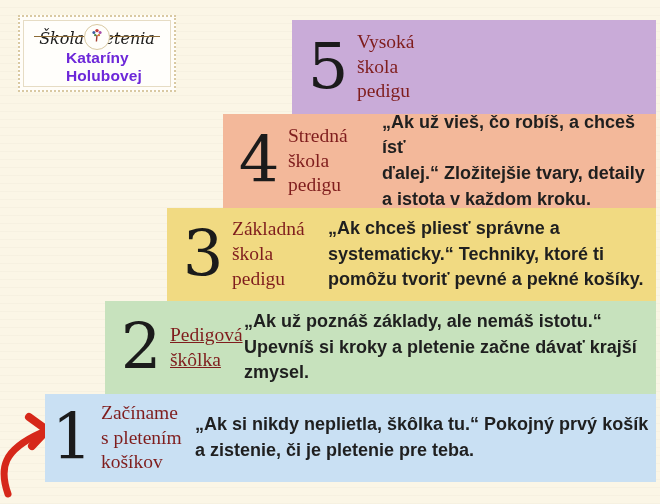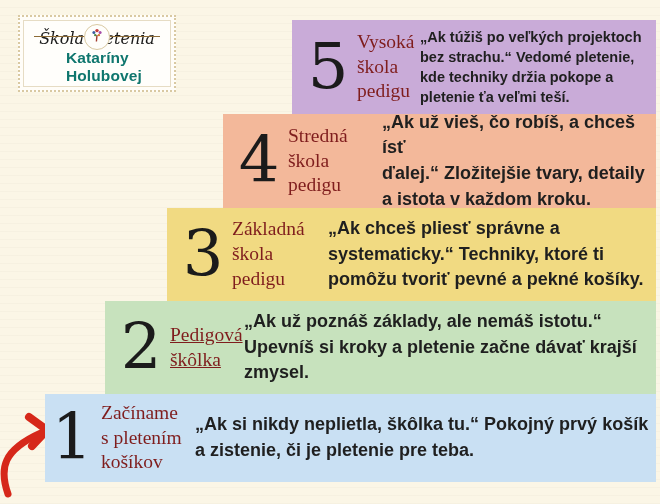--- a/index.html
+++ b/index.html
@@ -41,21 +41,21 @@
     background:#fffefb;border:1px solid #d9c9a2;
     display:flex;align-items:center;justify-content:center;
   }
   .logo-script{
     font-family:"DejaVu Serif", serif;
     font-style:italic;font-size:16px;color:#1c1c1c;
     line-height:1.05;margin-top:1px;
   }
   .logo-bold{
     font-family:"Liberation Sans", sans-serif;
-    font-weight:800;font-size:15.5px;color:#0f766e;
+    font-weight:800;font-size:15.5px;color:#6d28d9;
     line-height:1.2;margin-top:1px;letter-spacing:0.1px;padding-left:42px;
   }
 
   
   .lvl{
     position:absolute;right:4px;
     display:flex;align-items:center;
     box-sizing:border-box;
     padding-left:15px;
   }
@@ -127,24 +127,20 @@
   <svg class="arrow-svg" width="60" height="92" viewBox="0 0 60 92">
     <path d="M8 86 C -1 60, 3 42, 41 25" fill="none" stroke="#d6281a" stroke-width="7" stroke-linecap="round"></path>
     <polyline points="29,9 47,22 32,38" fill="none" stroke="#d6281a" stroke-width="8" stroke-linecap="round" stroke-linejoin="round"></polyline>
   </svg>
 
   <div class="lvl l5" style="background-color: rgb(201, 171, 216);">
     <div class="lvl-num">5</div>
     <div class="lvl-title">Vysoká
 škola
 pedigu</div>
-    <div class="lvl-desc">„Ak túžiš po veľkých projektoch
-bez strachu.“ Vedomé pletenie,
-kde techniky držia pokope a
-pletenie ťa veľmi teší.</div>
   </div>
 
   <div class="lvl l4" style="background-color: rgb(243, 184, 154);">
     <div class="lvl-num">4</div>
     <div class="lvl-title">Stredná
 škola
 pedigu</div>
     <div class="lvl-desc">„Ak už vieš, čo robíš, a chceš ísť
 ďalej.“  Zložitejšie tvary, detaily
 a istota v každom kroku.</div>

